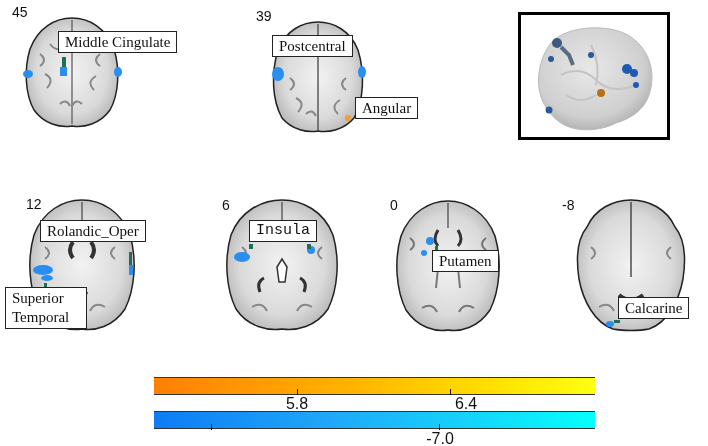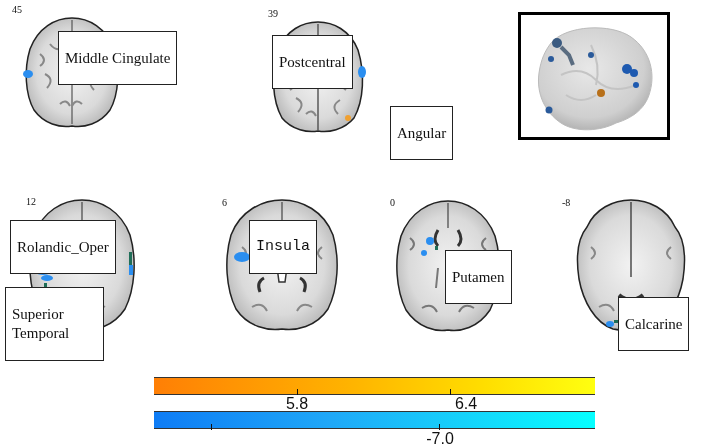--- a/index.html
+++ b/index.html
@@ -1,20 +1,20 @@
 <!DOCTYPE html>
 <html><head>
 <meta charset="utf-8">
 <style>
   html, body { margin:0; padding:0; background:#ffffff; }
   body { width:708px; height:446px; position:relative; overflow:hidden; font-family:"Liberation Sans", sans-serif; }
   .slice { position:absolute; }
-  .slice-num { position:absolute; font-family:Liberation Serif, serif; font-size:10px; color:#111; }
+  .slice-num { position:absolute; font-family:Liberation Sans, sans-serif; font-size:14px; color:#111; }
   .brain { position:absolute; }
-  .label-box { position:absolute; background:#fff; border:1.5px solid #222; font-family:"Liberation Serif", serif; font-size:15px; color:#111; padding:17px 6px; white-space:nowrap; line-height:18px; box-sizing:border-box; }
+  .label-box { position:absolute; background:#fff; border:1.5px solid #222; font-family:"Liberation Serif", serif; font-size:15px; color:#111; padding:1px 6px; white-space:nowrap; line-height:18px; box-sizing:border-box; }
   .render-frame { position:absolute; left:518px; top:12px; width:152px; height:128px; border:3px solid #000; box-sizing:border-box; background:#fff; }
   .cbar { position:absolute; left:154px; width:441px; height:18px; border-top:1px solid #333; border-bottom:1px solid #333; box-sizing:border-box; }
   .cbar-warm { top:377px; background:linear-gradient(to right,#ff7f05,#ffb400 45%,#ffde00 75%,#ffff10); }
   .cbar-cool { top:411px; background:linear-gradient(to right,#0e7cf5,#1fa8f8 40%,#15d2fb 70%,#05ffff); }
   .tick { position:absolute; width:1px; height:6px; background:#111; }
   .tick-label { position:absolute; font-size:16px; color:#111; transform:translateX(-50%); }
 </style>
 </head>
 <body>
 
@@ -41,31 +41,31 @@
     <path d="M20,40 q8,6 0,12 M25,60 q10,5 2,14 M30,30 q6,8 14,4 M80,40 q-8,6 0,12 M76,62 q-10,6 -2,14 M72,30 q-6,8 -14,4 M40,90 q6,-6 10,2 M62,90 q-6,-6 -10,2" stroke="#888" stroke-width="2" fill="none"></path>
     <rect x="40" y="53" width="7" height="9" fill="#2a8ef0"></rect>
     <ellipse cx="8" cy="60" rx="5" ry="4" fill="#2a8ef0"></ellipse>
     <ellipse cx="98" cy="58" rx="4" ry="5" fill="#2a8ef0"></ellipse>
     <rect x="42" y="43" width="4" height="10" fill="#1f6e58"></rect>
   </svg>
   <div class="label-box" style="left:58px;top:31px;">Middle Cingulate</div>
 </div>
 
 <div class="slice">
-  <span class="slice-num" style="left:268px;top:8px;">39</span>
+  <span class="slice-num" style="left:256px;top:8px;">39</span>
   <svg class="brain" style="left:268px;top:18px;" width="102" height="118">
     <path d="M50,4 C35,4 18,12 10,32 C3,55 4,82 14,100 C24,112 40,115 50,113 C60,115 76,112 86,100 C96,82 97,55 90,32 C82,12 65,4 50,4Z" fill="url(#wm)" stroke="#222" stroke-width="1.5"></path>
     <line x1="50" y1="6" x2="50" y2="112" stroke="#444" stroke-width="1.3"></line>
     <path d="M22,60 q8,6 0,12 M28,80 q10,5 2,14 M78,60 q-8,6 0,12 M72,82 q-10,6 -2,14 M38,96 q6,-6 10,2" stroke="#888" stroke-width="2" fill="none"></path>
     <ellipse cx="10" cy="56" rx="6" ry="7" fill="#2a8ef0"></ellipse>
     <ellipse cx="94" cy="54" rx="4" ry="6" fill="#2a8ef0"></ellipse>
     <ellipse cx="80" cy="100" rx="3" ry="3" fill="#f0a030"></ellipse>
   </svg>
   <div class="label-box" style="left:272px;top:35px;">Postcentral</div>
-  <div class="label-box" style="left:355px;top:106px;margin-left:35px;">Angular</div>
+  <div class="label-box" style="left:355px;top:97px;">Angular</div>
 </div>
 
 <div class="render-frame">
   <svg width="146" height="122">
     <path d="M30,28 C45,10 90,8 110,22 C130,36 135,60 128,80 C122,98 105,105 95,108 C80,116 55,118 40,108 C25,98 15,80 18,58 C20,44 24,36 30,28Z" fill="url(#glass)" stroke="#bbb" stroke-width="1"></path>
     <path d="M40,60 q20,-10 35,5 q15,15 40,5 M45,80 q15,10 30,0 M70,30 q10,20 5,40" stroke="#c4c4c4" stroke-width="2" fill="none"></path>
     <circle cx="36" cy="28" r="5" fill="#3a5a80"></circle>
     <path d="M40,32 l8,8 l4,10" stroke="#5a6c80" stroke-width="4" fill="none"></path>
     <circle cx="30" cy="44" r="3" fill="#2a5a9a"></circle>
     <circle cx="70" cy="40" r="3" fill="#2a5a9a"></circle>
@@ -84,22 +84,22 @@
     <line x1="57" y1="5" x2="57" y2="40" stroke="#444" stroke-width="1.2"></line>
     <path d="M48,45 q-6,8 0,16 M66,45 q6,8 0,16" stroke="#333" stroke-width="4" fill="none"></path>
     <path d="M52,95 q5,8 10,0" stroke="#333" stroke-width="3" fill="none"></path>
     <path d="M20,50 q8,6 0,12 M90,50 q-8,6 0,12 M30,110 q10,-6 15,4 M80,110 q-10,-6 -15,4" stroke="#888" stroke-width="2" fill="none"></path>
     <ellipse cx="18" cy="73" rx="10" ry="5" fill="#2a8ef0"></ellipse>
     <ellipse cx="22" cy="81" rx="6" ry="3" fill="#2a8ef0"></ellipse>
     <rect x="104" y="68" width="4" height="10" fill="#2a8ef0"></rect>
     <rect x="104" y="55" width="3" height="13" fill="#1f6e58"></rect>
     <rect x="19" y="86" width="3" height="6" fill="#1f6e58"></rect>
   </svg>
-  <div class="label-box" style="left:10px;top:220px;">Rolandic_Oper</div>
-  <div class="label-box" style="left:5px;top:287px;width:99px;white-space:normal;line-height:19px;">
+  <div class="label-box" style="left:40px;top:220px;">Rolandic_Oper</div>
+  <div class="label-box" style="left:5px;top:287px;width:82px;white-space:normal;line-height:19px;">
     <span>Superior</span><br>
     <span>Temporal</span>
   </div>
 </div>
 
 <div class="slice">
   <span class="slice-num" style="left:222px;top:197px;">6</span>
   <svg class="brain" style="left:222px;top:197px;" width="120" height="135">
     <path d="M60,3 C40,3 18,14 9,38 C2,62 4,92 14,112 C26,130 46,134 60,132 C74,134 94,130 106,112 C116,92 118,62 111,38 C102,14 80,3 60,3Z" fill="url(#wm)" stroke="#222" stroke-width="1.5"></path>
     <line x1="60" y1="5" x2="60" y2="40" stroke="#444" stroke-width="1.2"></line>
@@ -118,21 +118,21 @@
   <span class="slice-num" style="left:390px;top:197px;">0</span>
   <svg class="brain" style="left:392px;top:198px;" width="112" height="135">
     <path d="M56,3 C38,3 18,14 9,38 C2,62 4,92 14,112 C26,130 44,134 56,132 C68,134 86,130 98,112 C108,92 110,62 103,38 C94,14 74,3 56,3Z" fill="url(#wm)" stroke="#222" stroke-width="1.5"></path>
     <path d="M56,5 L56,30" stroke="#444" stroke-width="1.2"></path>
     <path d="M46,32 q-6,10 0,16 M66,32 q6,10 0,16" stroke="#333" stroke-width="3" fill="none"></path>
     <path d="M18,40 q8,6 0,12 M94,40 q-8,6 0,12 M30,110 q10,-6 15,4 M82,110 q-10,-6 -15,4 M46,70 l-2,20 M66,70 l2,20" stroke="#777" stroke-width="2" fill="none"></path>
     <ellipse cx="38" cy="43" rx="4" ry="4" fill="#2a8ef0"></ellipse>
     <ellipse cx="32" cy="55" rx="3" ry="3" fill="#2a8ef0"></ellipse>
     <rect x="43" y="48" width="3" height="4" fill="#1f6e58"></rect>
   </svg>
-  <div class="label-box" style="left:432px;top:250px;margin-left:13px;">Putamen</div>
+  <div class="label-box" style="left:432px;top:250px;">Putamen</div>
 </div>
 
 <div class="slice">
   <span class="slice-num" style="left:562px;top:197px;">-8</span>
   <svg class="brain" style="left:573px;top:197px;" width="115" height="135">
     <path d="M58,3 C40,3 22,12 14,30 C4,42 3,62 6,82 C10,104 22,126 40,132 C50,134 66,134 76,132 C94,126 106,104 110,82 C113,62 112,42 102,30 C94,12 76,3 58,3Z" fill="url(#wm)" stroke="#222" stroke-width="1.5"></path>
     <line x1="58" y1="5" x2="58" y2="80" stroke="#333" stroke-width="1.3"></line>
     <path d="M46,98 q12,10 24,0" stroke="#333" stroke-width="4" fill="none"></path>
     <path d="M18,50 q8,6 0,12 M98,50 q-8,6 0,12 M26,110 q10,-6 15,4 M90,110 q-10,-6 -15,4" stroke="#888" stroke-width="2" fill="none"></path>
     <ellipse cx="37" cy="127" rx="4" ry="3" fill="#2a8ef0"></ellipse>

